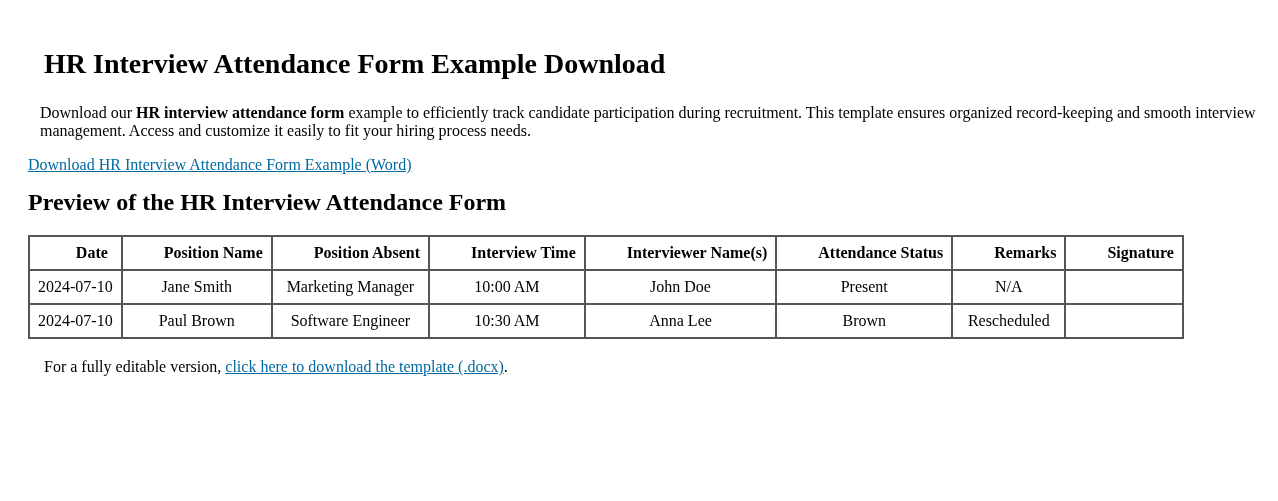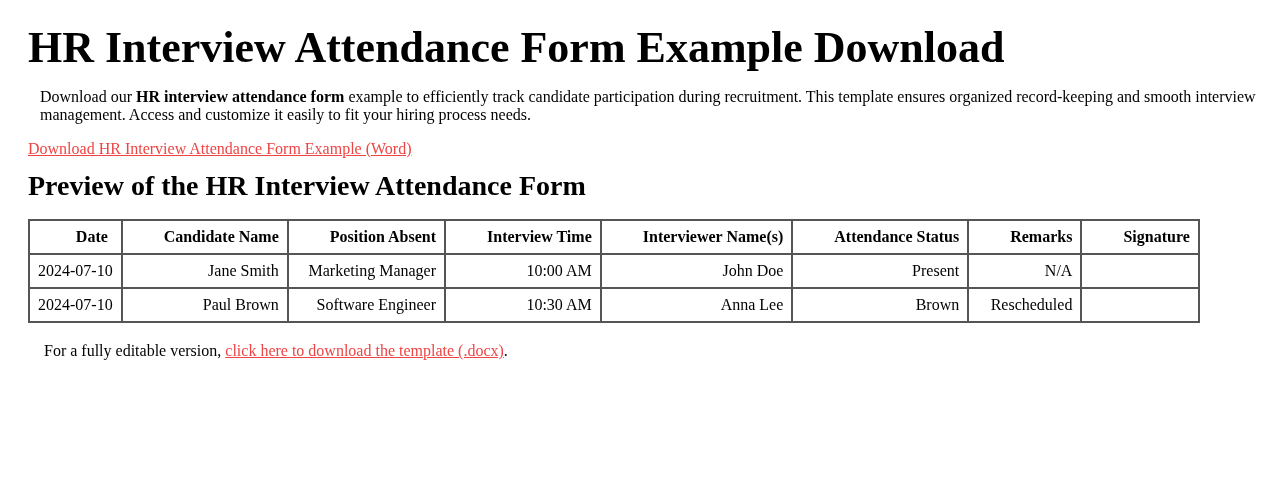--- a/index.html
+++ b/index.html
@@ -12,43 +12,43 @@
       font-family: "Liberation Serif", "DejaVu Serif", serif;
       font-size: 16px;
       width: 1278px;
       height: 501px;
       overflow: hidden;
     }
     .page {
       padding: 0 28px;
     }
     h1 {
-      font-size: 44px;
+      font-size: 28px;
       font-weight: bold;
-      margin: 0;
+      margin: 16px;
       padding-top: 30px;
       line-height: 36px;
     }
     p.intro {
       margin: 12px;
       margin-top: 22px;
       line-height: 18px;
       width: 1225px;
     }
     p.download {
       margin: 0;
       margin-top: 16px;
       line-height: 18px;
     }
     a {
-      color: #ef4444;
+      color: #0369a1;
       text-decoration: underline;
     }
     h2 {
-      font-size: 28px;
+      font-size: 24px;
       font-weight: bold;
       margin: 0;
       margin-top: 14px;
       line-height: 28px;
     }
     table {
       margin-top: 19px;
       border-collapse: collapse;
       border: 2px solid #555555;
     }
@@ -57,21 +57,21 @@
       padding: 0 8px;
       height: 32px;
       font-size: 16px;
     }
     th {
       font-weight: bold;
       text-align: center;
       padding-left: 41px;
     }
     td {
-      text-align: right;
+      text-align: center;
     }
     p.footer {
       margin: 16px;
       margin-top: 19px;
       line-height: 18px;
     }
   </style>
 </head>
 <body>
 
@@ -83,21 +83,21 @@
   <p class="download">
     <a href="#">Download HR Interview Attendance Form Example (Word)</a>
   </p>
 
   <h2>Preview of the HR Interview Attendance Form</h2>
 
   <table>
     <thead>
       <tr>
         <th>Date</th>
-        <th>Candidate Name</th>
+        <th>Position Name</th>
         <th>Position Absent</th>
         <th>Interview Time</th>
         <th>Interviewer Name(s)</th>
         <th>Attendance Status</th>
         <th>Remarks</th>
         <th>Signature</th>
       </tr>
     </thead>
     <tbody>
       <tr>

